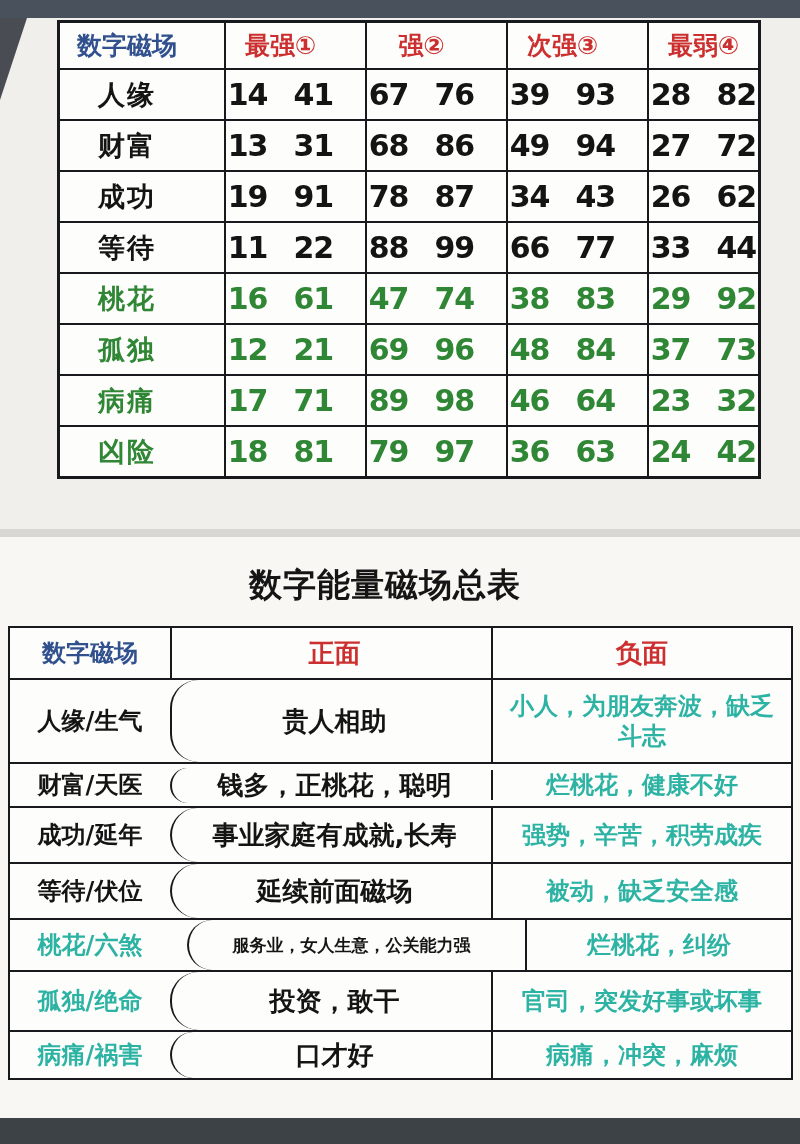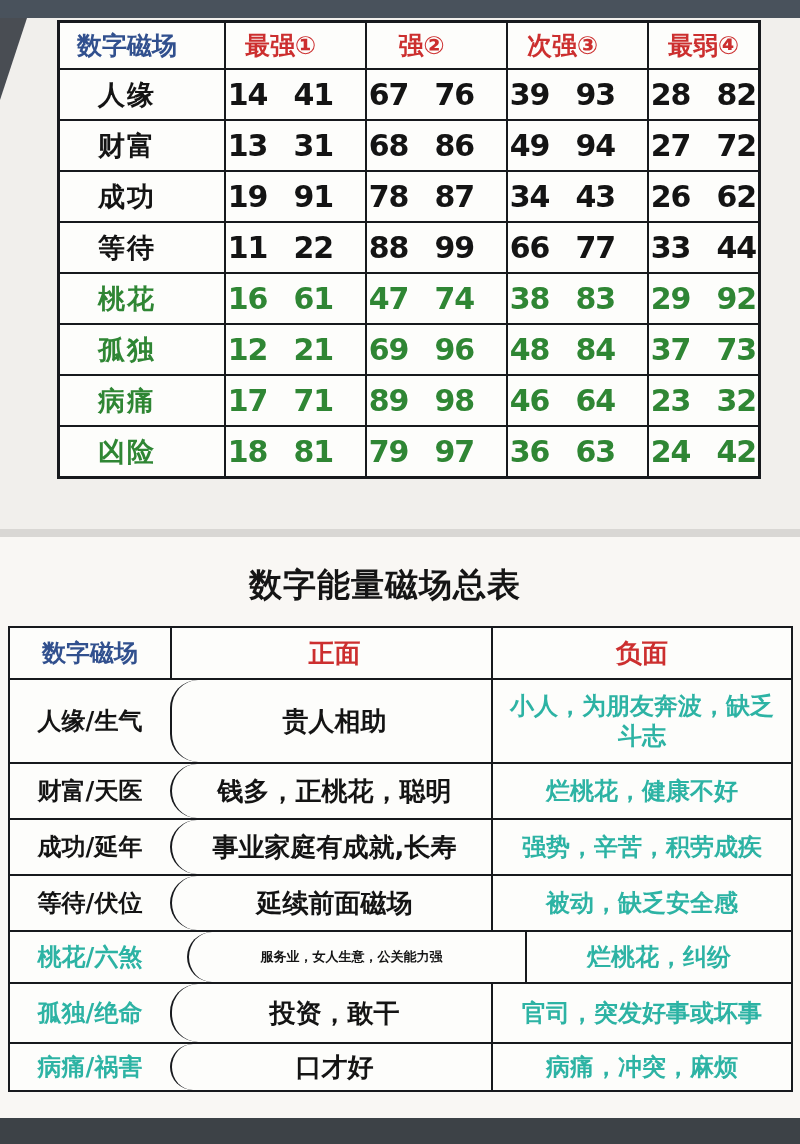--- a/index.html
+++ b/index.html
@@ -83,21 +83,21 @@
     text-align:center;
   }
   .t2-cell:first-child { border-left:none; }
   .c-label { width:160px; flex:none; }
   .c-pos   { width:321px; flex:none;padding-left:6px; }
   .c-neg   { flex:1; padding:0 12px; }
   .hcell2  { font-weight:bold; font-size:26px; }
   .hcell2.c-label { font-size:24px; }
   .t2label { font-weight:bold; font-size:24px; }
   .t2pos   { font-weight:bold; font-size:26px; color:#141414;border-radius:28px; }
-  .t2pos.small { font-size:13px; }
+  .t2pos.small { font-size:17px; }
   .t2neg   { font-weight:bold; font-size:24px; color:var(--negative_teal,#2db3a4); line-height:1.25; }
   .tone2-black { color:#141414; }
   .tone2-teal  { color:var(--negative_teal,#2db3a4); }
 </style>
 </head>
 <body>
 
 <div class="top-bar"></div>
 <div class="corner-wedge"></div>
 
@@ -272,21 +272,21 @@
     <div class="t2-row" style="height: 50px;">
       <div class="t2-cell hcell2 c-label blue">数字磁场</div>
       <div class="t2-cell hcell2 c-pos red">正面</div>
       <div class="t2-cell hcell2 c-neg red">负面</div>
     </div>
     <div class="t2-row" style="height: 84px;">
       <div class="t2-cell c-label t2label tone2-black">人缘/生气</div>
       <div class="t2-cell c-pos t2pos">贵人相助</div>
       <div class="t2-cell c-neg t2neg">小人，为朋友奔波，缺乏斗志</div>
     </div>
-    <div class="t2-row" style="height: 56px;">
+    <div class="t2-row" style="height: 44px; align-items: center;">
       <div class="t2-cell c-label t2label tone2-black">财富/天医</div>
       <div class="t2-cell c-pos t2pos">钱多，正桃花，聪明</div>
       <div class="t2-cell c-neg t2neg">烂桃花，健康不好</div>
     </div>
     <div class="t2-row" style="height: 56px;">
       <div class="t2-cell c-label t2label tone2-black">成功/延年</div>
       <div class="t2-cell c-pos t2pos">事业家庭有成就,长寿</div>
       <div class="t2-cell c-neg t2neg">强势，辛苦，积劳成疾</div>
     </div>
     <div class="t2-row" style="height: 56px;">

